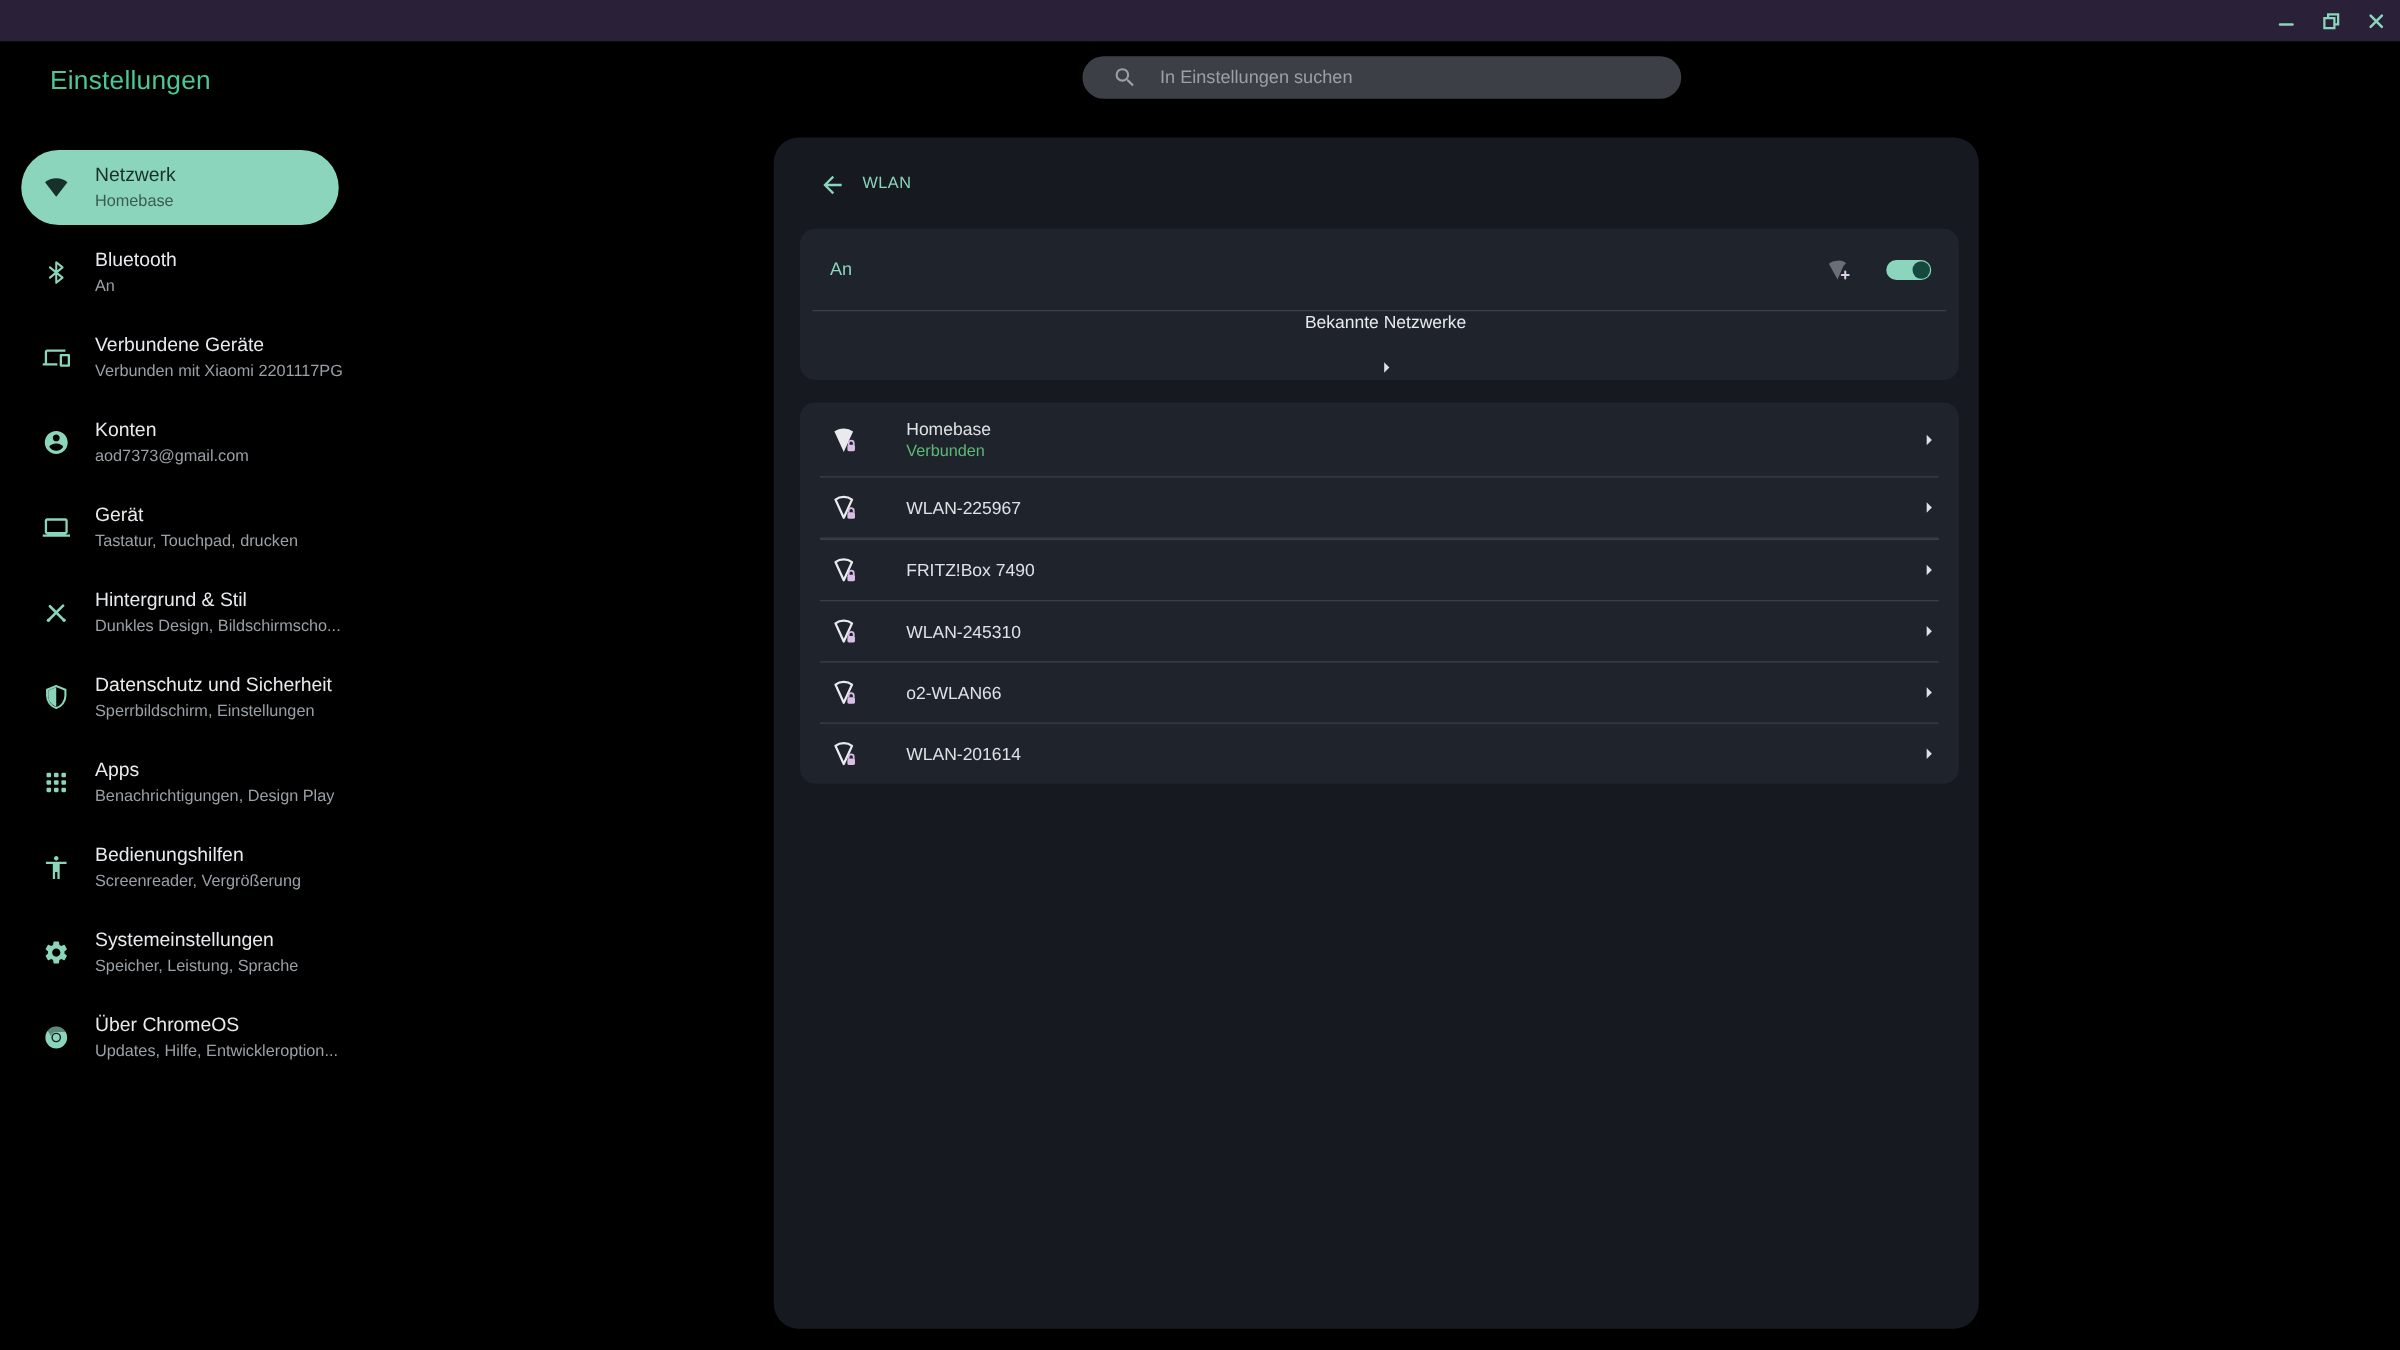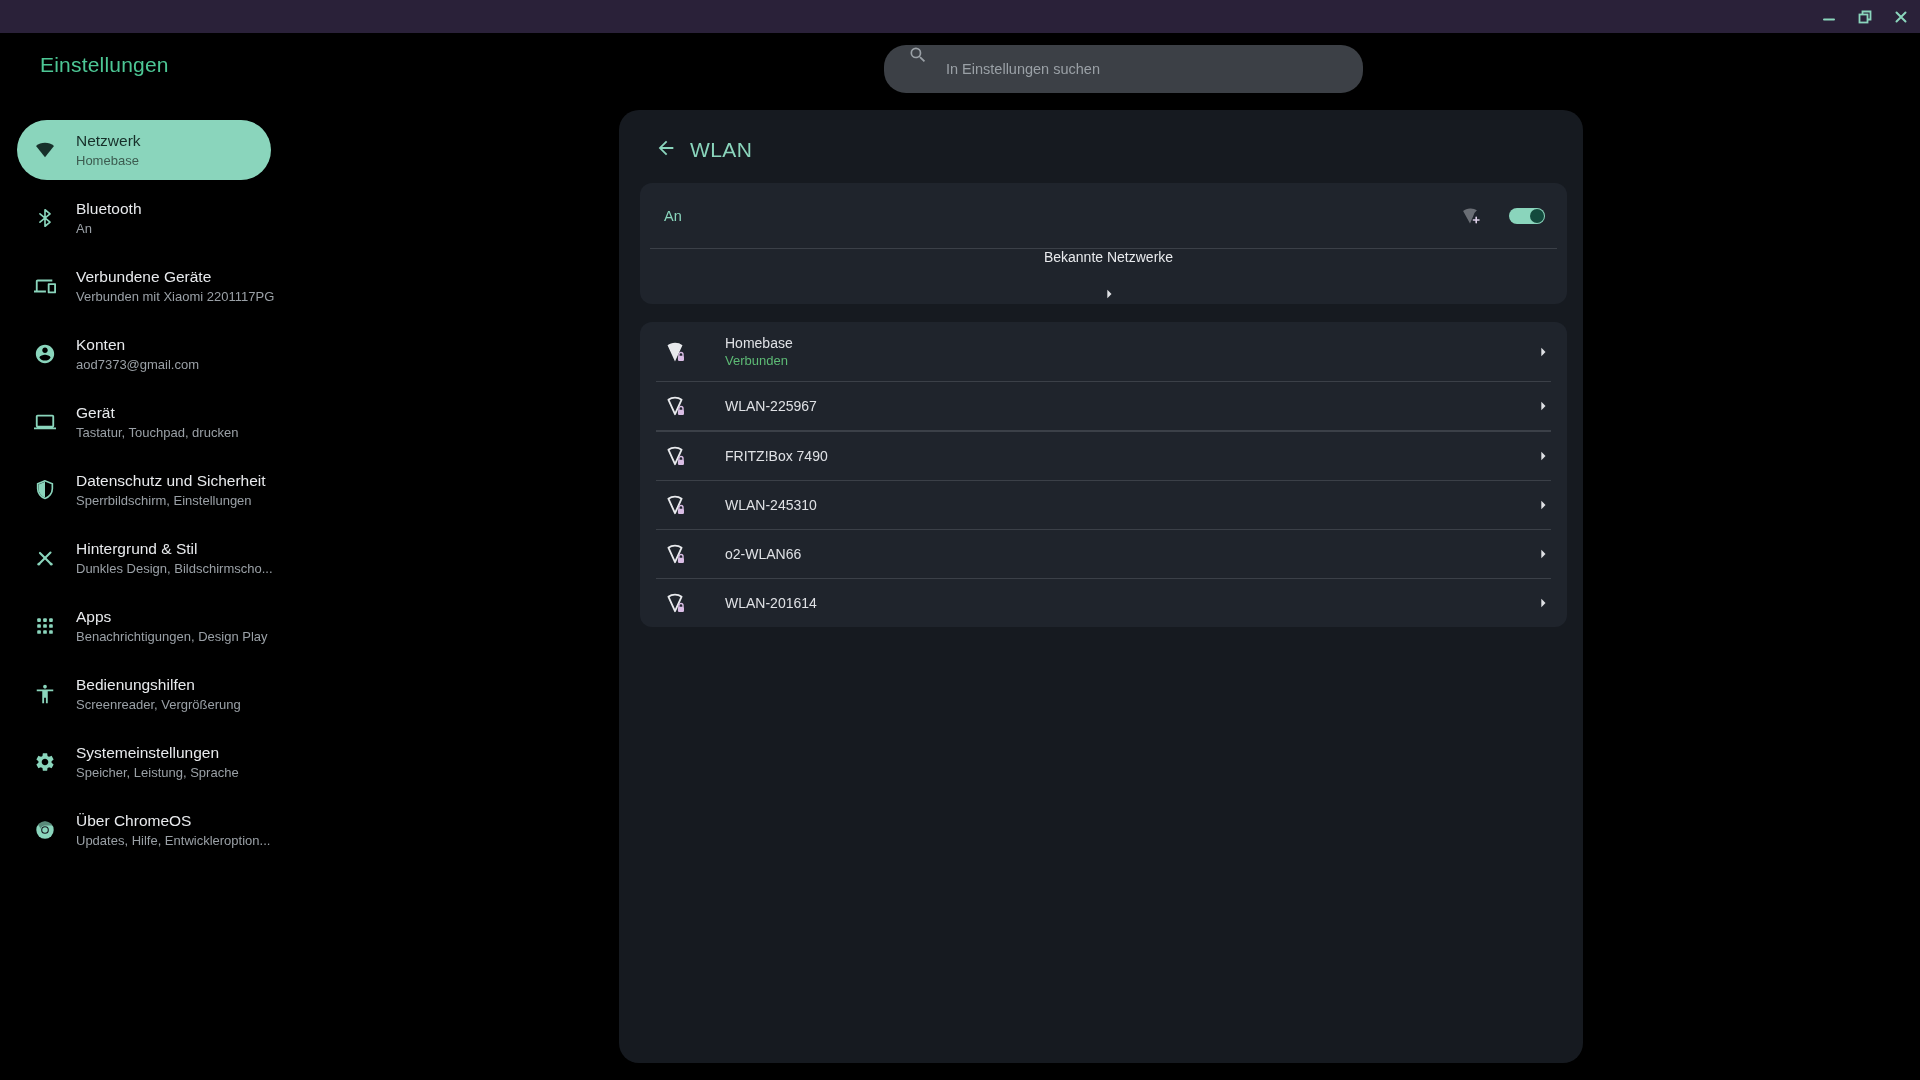--- a/index.html
+++ b/index.html
@@ -18,23 +18,23 @@
   .win-controls{ position:absolute; right:8px; top:0; height:33px; display:flex; align-items:center; gap:14px; }
   .win-btn{ width:22px; height:22px; background:none; border:none; cursor:pointer;
     display:flex; align-items:center; justify-content:center; color:var(--accent_light,#8ad5bc); }
   .win-btn svg{ width:16px; height:16px; }
   
   .app-title{
     position:absolute; left:40px; top:53px; font-size:21px; letter-spacing:.2px;
     color:var(--accent,#4dc795);
   }
   .search-bar{
-    position:absolute; left:884px; top:45px; width:479px; height:48px;
+    position:absolute; left:866px; top:45px; width:479px; height:34px;
     background:var(--search_bg,#3c4046); border-radius:22px;
-    display:flex; padding-left:24px; gap:18px;
+    display:flex; align-items:center; padding-left:24px; gap:18px;
   }
   .search-ic{ width:20px; height:20px; display:inline-flex; }
   .search-input{
     background:transparent; border:none; outline:none; flex:1; height:100%;
     font-family:"Liberation Sans", sans-serif; font-size:14.5px; color:var(--text_primary,#e8eaed);
   }
   .search-input::placeholder{ color:var(--text_secondary,#9aa0a6); }
   
   .sidebar{ position:absolute; left:17px; top:116px; width:254px; display:flex; flex-direction:column; }
   .side-item{ height:68px; display:flex; align-items:center; padding-left:17px; cursor:pointer; border-radius:34px; }
@@ -49,21 +49,21 @@
   .selected .side-sub{ color:#3c5c50; }
   
   .panel{
     position:absolute; left:619px; top:110px; width:964px; height:953px;
     background:var(--panel_bg,#161a20); border-radius:20px;
   }
   .panel-header{ position:relative; height:75px; }
   .back-btn{ position:absolute; left:33px; top:24px; width:28px; height:28px; border:none; background:none;
     cursor:pointer; color:var(--accent_light,#8ad5bc); display:flex; align-items:center; justify-content:center; }
   .back-btn svg{ width:22px; height:22px; }
-  .panel-title{ position:absolute; left:71px; top:28px; font-size:21px; font-weight:500; letter-spacing:.4px;
+  .panel-title{ position:absolute; left:71px; top:28px; font-size:13px; font-weight:500; letter-spacing:.4px;
     color:var(--accent_light,#8ad5bc); }
   .card{ position:absolute; left:21px; right:16px; background:var(--card_bg,#1f242c); border-radius:12px; overflow:hidden; }
   .card-toggle{ top:73px; height:121px; }
   .card-networks{ top:212px; }
   .row{ display:flex; align-items:center; }
   .toggle-row{ height:65px; padding:0 22px 0 24px; }
   .state-label{ font-size:14.5px; color:var(--accent_light,#8ad5bc); }
   .spacer{ flex:1; }
   .wifi-add{ width:24px; height:24px; display:inline-flex; margin-right:26px; cursor:pointer; }
   .toggle{ position:relative; width:36px; height:16px; border-radius:8px; background:var(--accent_light,#8ad5bc);
@@ -172,42 +172,42 @@
           <path d="M20 18c1.1 0 2-.9 2-2V6c0-1.1-.9-2-2-2H4c-1.1 0-2 .9-2 2v10c0 1.1.9 2 2 2H0v2h24v-2h-4zM4 6h16v10H4V6z"></path>
         </svg>
       </span>
     <span class="side-text">
       <span class="side-title">Gerät</span>
       <span class="side-sub">Tastatur, Touchpad, drucken</span>
     </span>
   </div>
     <div class="side-item">
     <span class="side-icon">
-        <svg viewBox="0 0 24 24">
-          <path d="M12 2L4 5.2v5.3c0 4.9 3.4 9.5 8 10.7 4.6-1.2 8-5.8 8-10.7V5.2L12 2z" fill="none" stroke="currentColor" stroke-width="1.8"></path>
-          <path d="M12 3.1L5 5.9v4.6c0 4.3 3 8.4 7 9.5V3.1z" fill="currentColor"></path>
-        </svg>
-      </span>
-    <span class="side-text">
-      <span class="side-title">Datenschutz und Sicherheit</span>
-      <span class="side-sub">Sperrbildschirm, Einstellungen</span>
-    </span>
-  </div>
-    <div class="side-item">
-    <span class="side-icon">
         <svg viewBox="0 0 24 24" fill="none" stroke="currentColor" stroke-width="2.3" stroke-linecap="round">
           <path d="M6 18L18 6"></path>
           <path d="M6.5 6.5L18 18"></path>
           <circle cx="5.2" cy="18.8" r="1.5" fill="currentColor" stroke="none"></circle>
           <circle cx="18.8" cy="18.8" r="1.5" fill="currentColor" stroke="none"></circle>
         </svg>
       </span>
     <span class="side-text">
       <span class="side-title">Hintergrund &amp; Stil</span>
       <span class="side-sub">Dunkles Design, Bildschirmscho...</span>
+    </span>
+  </div>
+    <div class="side-item">
+    <span class="side-icon">
+        <svg viewBox="0 0 24 24">
+          <path d="M12 2L4 5.2v5.3c0 4.9 3.4 9.5 8 10.7 4.6-1.2 8-5.8 8-10.7V5.2L12 2z" fill="none" stroke="currentColor" stroke-width="1.8"></path>
+          <path d="M12 3.1L5 5.9v4.6c0 4.3 3 8.4 7 9.5V3.1z" fill="currentColor"></path>
+        </svg>
+      </span>
+    <span class="side-text">
+      <span class="side-title">Datenschutz und Sicherheit</span>
+      <span class="side-sub">Sperrbildschirm, Einstellungen</span>
     </span>
   </div>
     <div class="side-item">
     <span class="side-icon">
         <svg viewBox="0 0 24 24" fill="currentColor">
           <g>
             <rect x="3.5" y="3.5" width="4" height="4" rx="1"></rect>
             <rect x="10" y="3.5" width="4" height="4" rx="1"></rect>
             <rect x="16.5" y="3.5" width="4" height="4" rx="1"></rect>
             <rect x="3.5" y="10" width="4" height="4" rx="1"></rect>

